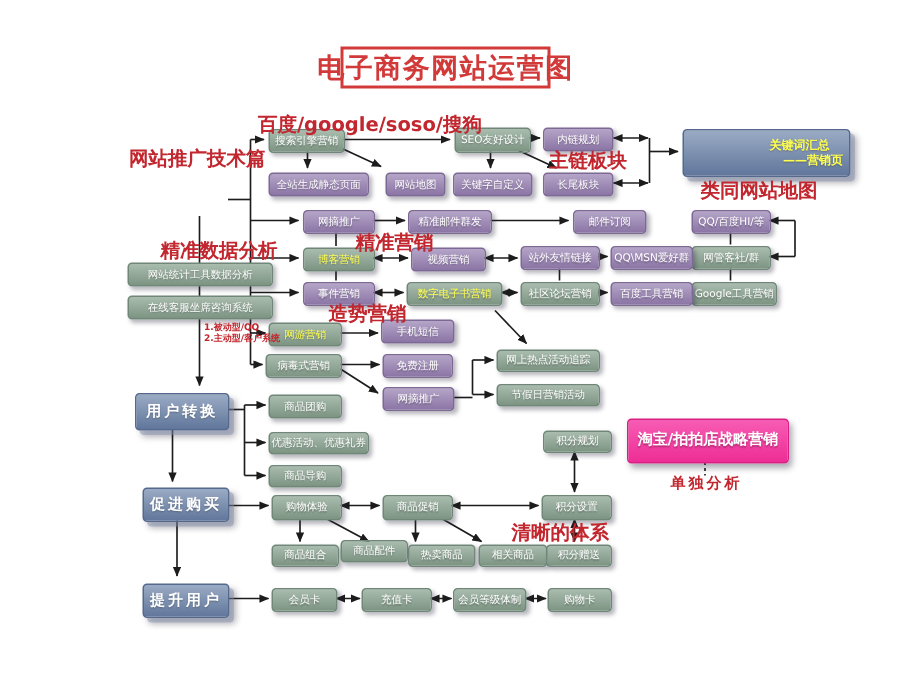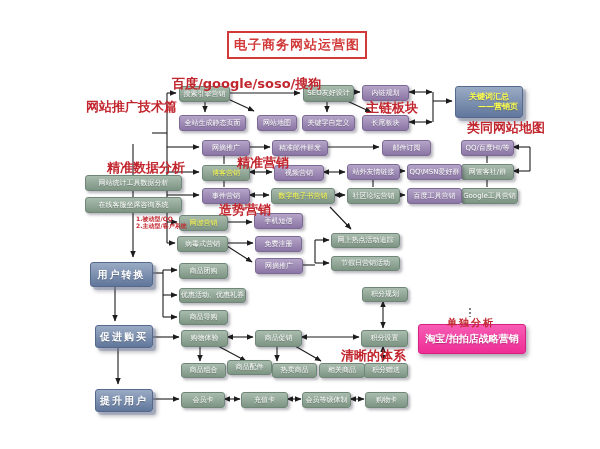--- a/index.html
+++ b/index.html
@@ -14,30 +14,30 @@
     position:absolute;z-index:2;display:flex;align-items:center;justify-content:center;
     border-radius:3px;color:#fff;font-size:7px;line-height:1;white-space:nowrap;
     box-shadow:2px 2px 3px rgba(40,40,60,0.35);text-shadow:0 1px 1px rgba(0,0,0,0.25);
   }
   .g{background:linear-gradient(#a9bcae,#7d9483);border:1px solid #6f8678;}
   .p{background:linear-gradient(#b5a5c8,#8b75a5);border:1px solid #7c6994;}
   .b{background:linear-gradient(#9aabc4,#60769b);border:1px solid #55698d;
      font-size:10px;font-weight:bold;letter-spacing:2px;
      box-shadow:3px 3px 0 rgba(130,145,170,0.45),4px 4px 4px rgba(40,40,60,0.35);}
   .pk{background:linear-gradient(#f75cb4,#ee2d95);border:1px solid #d81f84;
-     font-size:10px;font-weight:bold;box-shadow:2px 3px 4px rgba(40,40,60,0.4);margin-top:45px;}
+     font-size:10px;font-weight:bold;box-shadow:2px 3px 4px rgba(40,40,60,0.4);}
   .yt{color:#ffff4d;}
-  .ks{flex-direction:column;font-size:8px;letter-spacing:0;line-height:1.3;}
+  .ks{flex-direction:column;font-size:8px;letter-spacing:0;line-height:1.3;padding-left:44px;}
   .ks .l2{align-self:flex-end;padding-right:4px;}
   .ann{position:absolute;z-index:3;color:#c2262e;font-size:13px;font-weight:bold;line-height:1.2;white-space:nowrap;}
   .ann.big{font-size:10px;letter-spacing:2px;}
   .ann.tiny{font-size:6px;font-weight:bold;}
   #title{
     position:absolute;left:227px;top:31px;width:136px;height:24px;z-index:3;
-    border:2px solid #d23a3a;color:#d23a3a;font-size:13px;font-weight:bold;letter-spacing:1px;
+    border:2px solid #d23a3a;color:#d23a3a;font-size:18px;font-weight:bold;letter-spacing:1px;
     display:flex;align-items:center;justify-content:center;white-space:nowrap;
   }
 </style>
 </head>
 <body>
 
 <div id="canvas">
 
   <svg class="wires" width="600" height="449">
     <defs>

